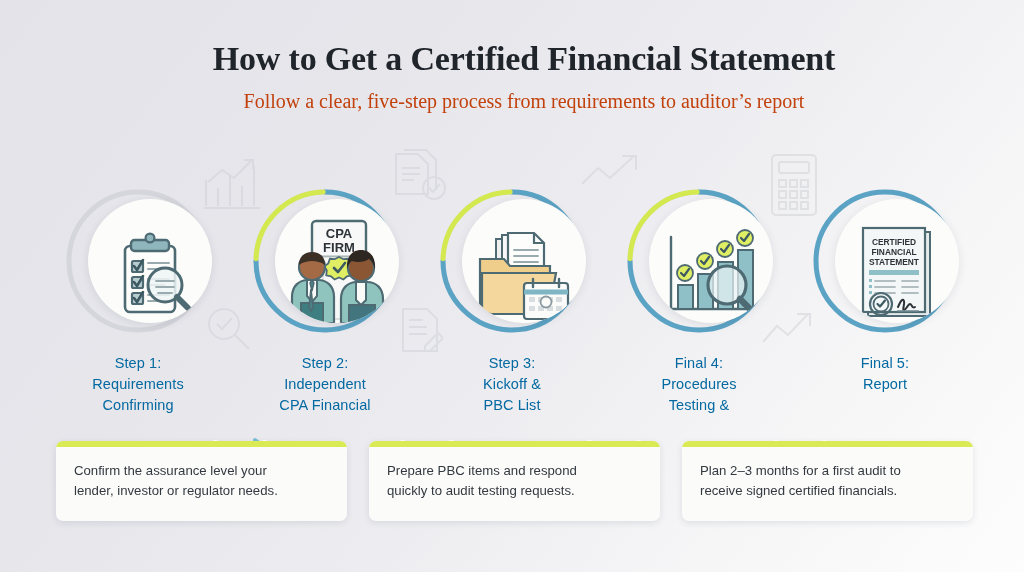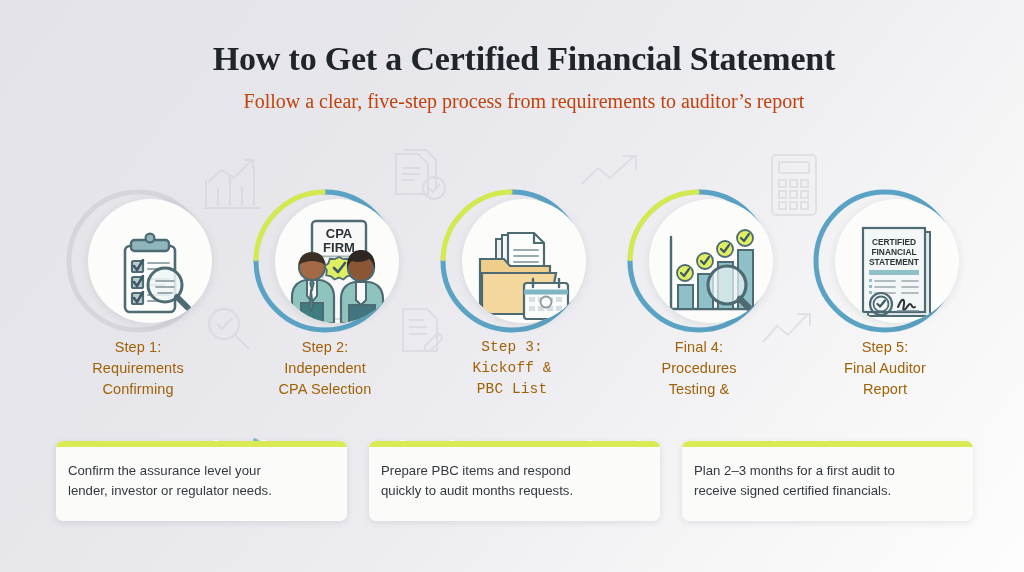--- a/index.html
+++ b/index.html
@@ -24,37 +24,37 @@
   }
 
   
   .wm { position:absolute; opacity:.5; color:#cfd0d6; pointer-events:none; }
   .wm svg { display:block; }
 
   
   .steps { position:absolute; left:0; top:185px; width:100%; height:225px; }
   .step { position:absolute; width:186px; text-align:center; }
   .step.s1 { left:45px; }  .step.s2 { left:232px; }
-  .step.s3 { left:419px;font-family:Liberation Mono, monospace; } .step.s4 { left:606px; }
+  .step.s3 { left:419px; } .step.s4 { left:606px; }
   .step.s5 { left:792px; }
 
   .circle-wrap { position:relative; width:152px; height:152px; margin:0 auto; }
   .ring { position:absolute; inset:0; }
   .disc {
     position:absolute; left:26px; top:14px; width:124px; height:124px;
     border-radius:50%; background:#fcfcfa;
     box-shadow:0 2px 8px rgba(40,50,70,.10);
     display:flex; align-items:flex-end; justify-content:center;
     overflow:hidden;
   }
   .disc svg { display:block; }
 
   .step-label {
-    font-size:14.5px; line-height:21px;
-    color:#a16207; letter-spacing:.1px;
+    margin-top:16px; font-size:14.5px; line-height:21px;
+    color:#0369a1; letter-spacing:.1px;
   }
   .step-label .n { display:block; }
 
   
   .conn { position:absolute; top:255px; height:14px; }
   .conn .bar { position:absolute; left:0; top:5px; height:4px; background:#79bed2; border-radius:2px; }
   .conn .dot { position:absolute; top:0; width:13px; height:13px; border-radius:50%; border:2.5px solid #fff; }
   .conn .dot.blue { background:#4d9fc4; left:-2px; }
   .conn .dot.lime { background:#d9ea55; right:-2px; }
   .conn .arrow { position:absolute; top:-4px; right:-3px; }
@@ -62,21 +62,21 @@
   
   .tips { position:absolute; left:0; top:441px; width:100%; height:82px; }
   .tip {
     position:absolute; width:291px; height:80px;
     background:#fbfbfa; border-radius:7px;
     box-shadow:0 2px 7px rgba(40,50,70,.11);
     overflow:hidden;
   }
   .tip .accent { height:6px; background:#d9ea55; }
   .tip .txt {
-    padding:14px 22px 0 12px; font-size:13.2px; line-height:19.5px; color:#333940;
+    padding:14px 22px 0 18px; font-size:13.2px; line-height:19.5px; color:#333940;
   }
   .tip.t1 { left:56px; } .tip.t2 { left:369px; } .tip.t3 { left:682px; }
 </style>
 </head>
 <body>
 
 <div class="wm" style="left:200px;top:152px;">
   <svg width="62" height="62" viewBox="0 0 62 62" fill="none" stroke="#cfd0d6" stroke-width="2">
     <path d="M6 54V28M18 54V36M30 54V22M42 54V34M54 54V14"></path>
     <path d="M4 56h56"></path>
@@ -214,21 +214,21 @@
             <path d="M77 71h10v18l-5 5-5-5z" fill="#fafaf8" stroke="#4e6a73" stroke-width="2"></path>
             <circle cx="82" cy="57" r="13" fill="#8a5634" stroke="#4e6a73" stroke-width="2.2"></circle>
             <path d="M68 58c-1-12 5-19 14-19s15 7 14 19c-2-6-4-9-6-10-4 3-12 4-17 2-2 1-4 4-5 8z" fill="#2e2620"></path>
           </g>
         </svg>
       </div>
     </div>
     <div class="step-label">
       <span class="n">Step 2:</span>
       <span class="n">Independent</span>
-      <span class="n">CPA Selection</span>
+      <span class="n">CPA Financial</span>
     </div>
   </div>
 
   <div class="step s3">
     <div class="circle-wrap">
       <svg class="ring" width="152" height="152" viewBox="0 0 152 152">
         <circle cx="76" cy="76" r="69" fill="none" stroke="#dedfe4" stroke-width="5"></circle>
         <circle cx="76" cy="76" r="69" fill="none" stroke="#5ba3c4" stroke-width="5" stroke-linecap="round" stroke-dasharray="325 434" transform="rotate(-90 76 76)"></circle>
         <circle cx="76" cy="76" r="69" fill="none" stroke="#d4e84f" stroke-width="5" stroke-linecap="round" stroke-dasharray="104 434" stroke-dashoffset="-327" transform="rotate(-90 76 76)"></circle>
       </svg>
@@ -338,22 +338,21 @@
             <circle cx="27" cy="81" r="11" fill="none" stroke="#4e6a73" stroke-width="2.2"></circle>
             <circle cx="27" cy="81" r="7.5" fill="none" stroke="#4e6a73" stroke-width="1.8"></circle>
             <polyline points="23.5,81 26,83.5 31,77.5" fill="none" stroke="#3d5a63" stroke-width="2.2" stroke-linecap="round" stroke-linejoin="round"></polyline>
           </g>
           <path d="M44 84c3-7 5-9 6-6s-2 9 0 9 4-6 6-6 2 5 5 3" fill="none" stroke="#2d3238" stroke-width="2" stroke-linecap="round"></path>
           <path d="M43 88h22" stroke="#6f8a92" stroke-width="1.4"></path>
         </svg>
       </div>
     </div>
     <div class="step-label">
-      <span class="n">Step 5:</span>
-      <span class="n">Final Auditor</span>
+      <span class="n">Final 5:</span>
       <span class="n">Report</span>
     </div>
   </div>
 
   <div class="conn" style="left:211px;width:58px;">
     <div class="bar" style="width:40px;"></div>
     <div class="dot blue"></div>
     <svg class="arrow" width="22" height="22" viewBox="0 0 22 22">
       <polyline points="5,4 14,11 5,18" fill="none" stroke="#79bed2" stroke-width="4" stroke-linecap="round" stroke-linejoin="round"></polyline>
     </svg>
@@ -381,21 +380,21 @@
     <div class="accent"></div>
     <div class="txt">
       <div>Confirm the assurance level your</div>
       <div>lender, investor or regulator needs.</div>
     </div>
   </div>
   <div class="tip t2">
     <div class="accent"></div>
     <div class="txt">
       <div>Prepare PBC items and respond</div>
-      <div>quickly to audit months requests.</div>
+      <div>quickly to audit testing requests.</div>
     </div>
   </div>
   <div class="tip t3">
     <div class="accent"></div>
     <div class="txt">
       <div>Plan 2–3 months for a first audit to</div>
       <div>receive signed certified financials.</div>
     </div>
   </div>
 </div>

